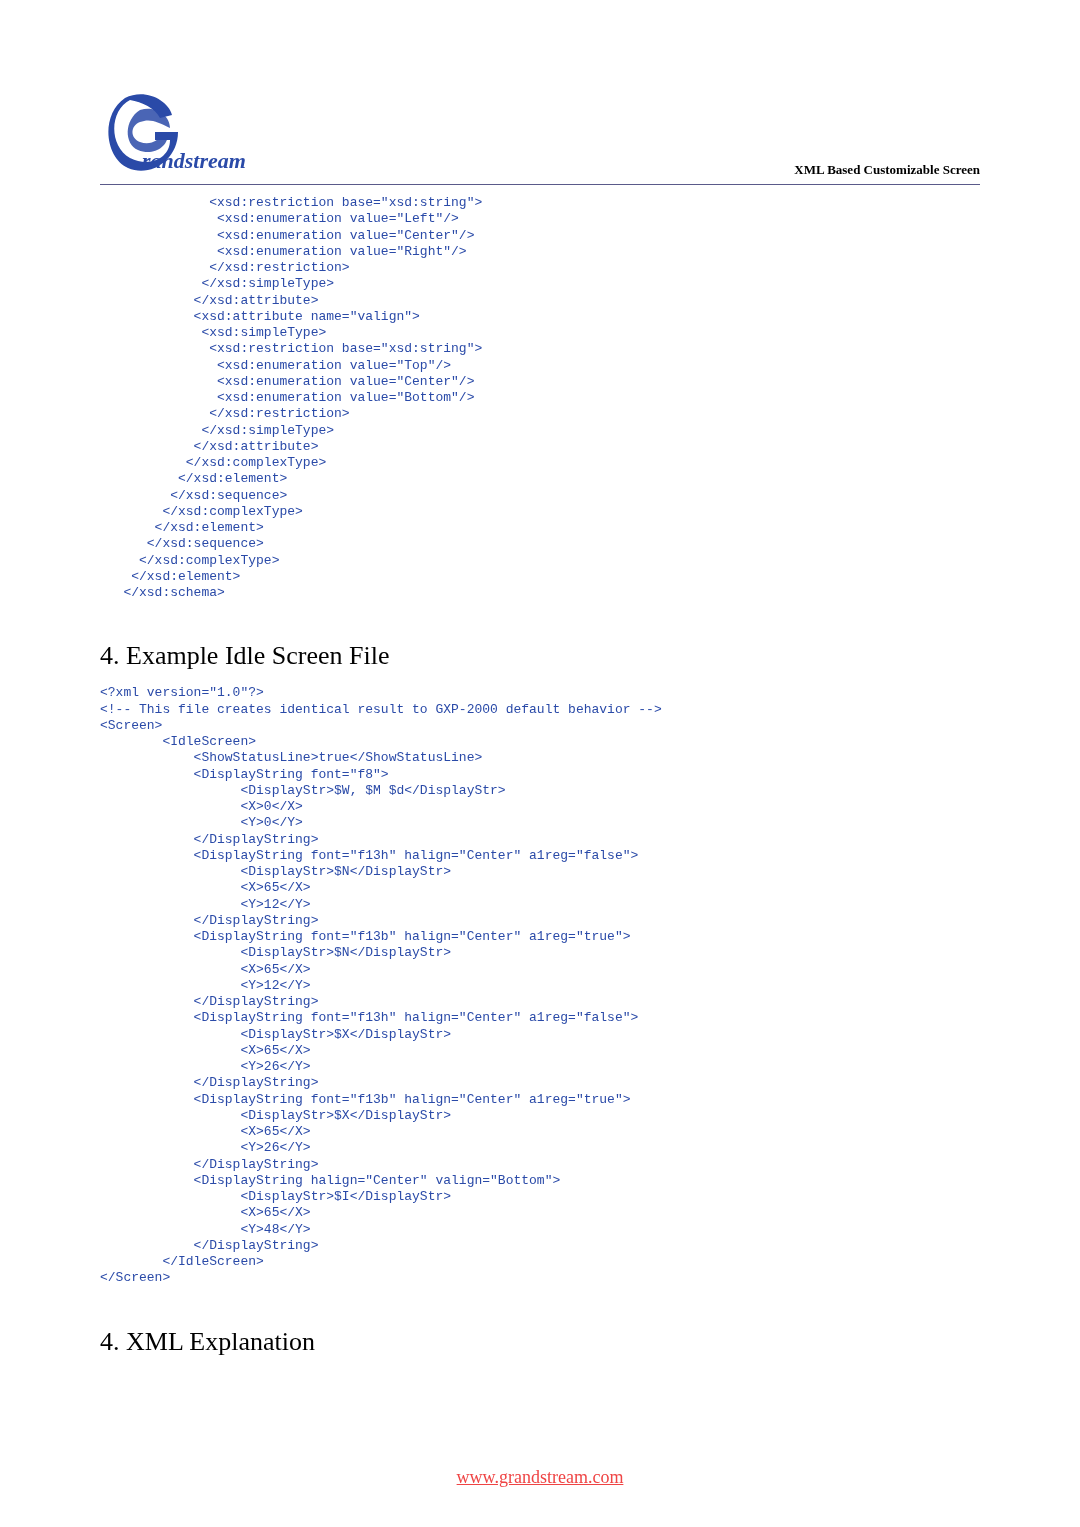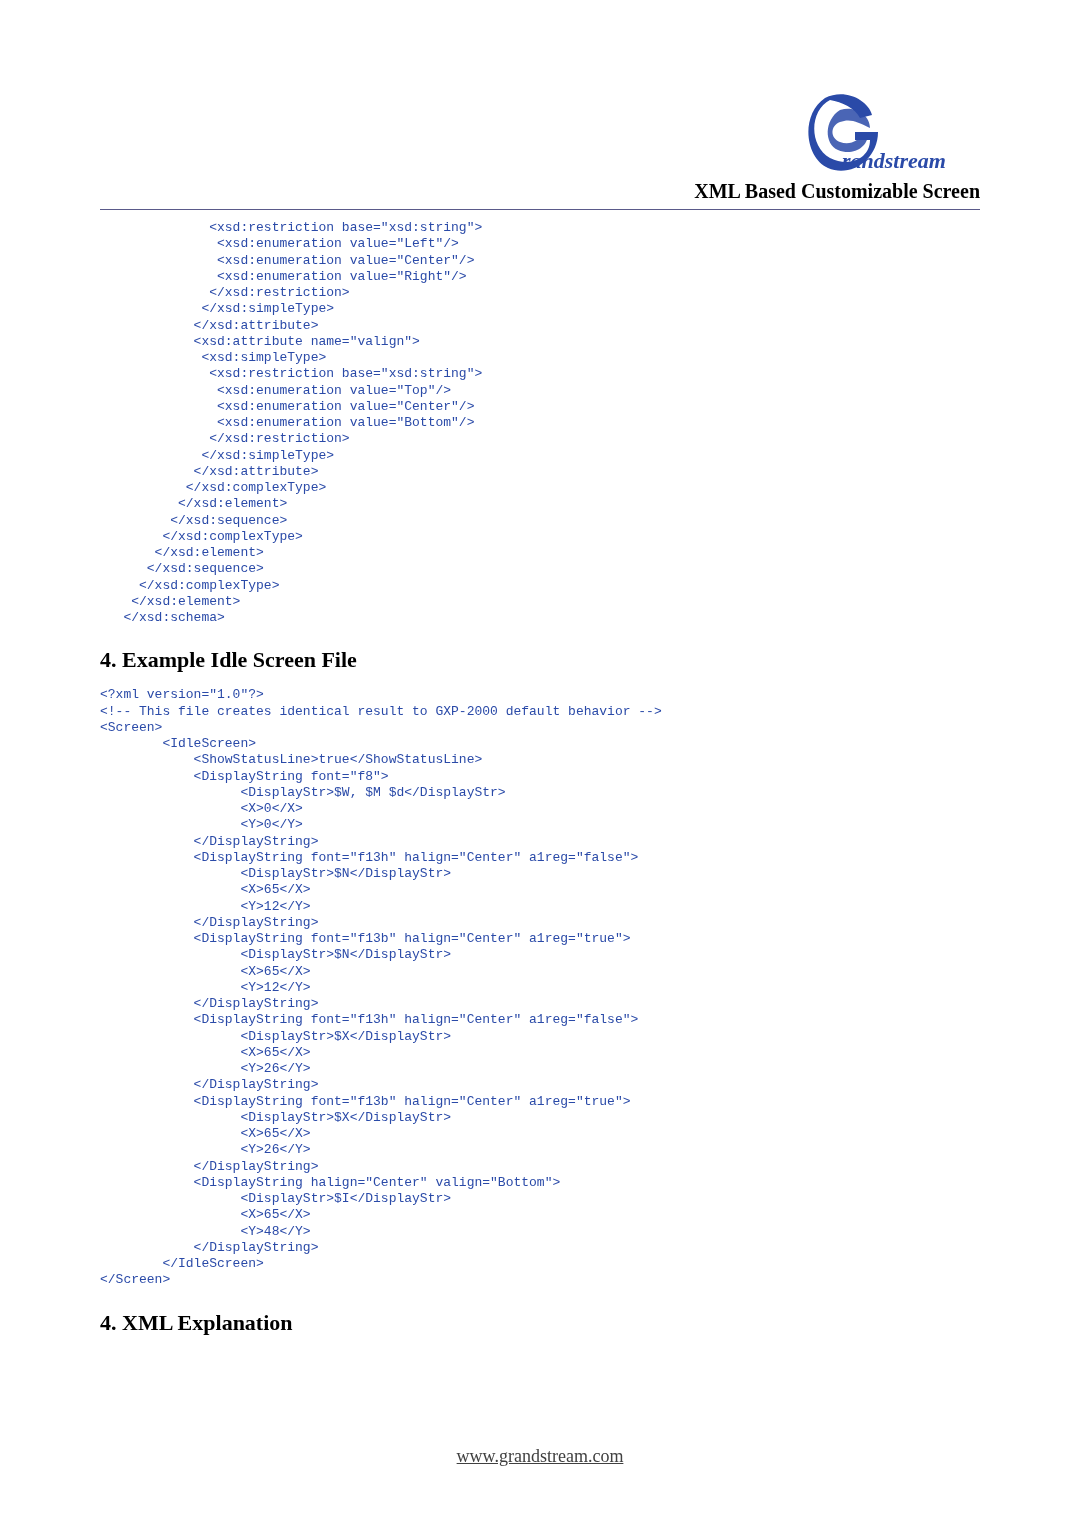--- a/index.html
+++ b/index.html
@@ -12,54 +12,53 @@
   .page {
     padding: 90px 100px 60px 100px;
   }
   .header {
     display: flex;
     justify-content: space-between;
     align-items: flex-end;
     border-bottom: 1px solid #5a5a8a;
     padding-bottom: 4px;
     margin-bottom: 10px;
-    flex-direction: column;
   }
   .logo {
     width: 180px;
     height: 90px;
     position: relative;
   }
   .logo svg { width: 100%; height: 100%; }
   .header-title {
     font-weight: bold;
-    font-size: 20px;
+    font-size: 13px;
     color: #000;
     padding-bottom: 2px;
   }
   .code {
     font-family: "Courier New", monospace;
     font-size: 13px;
     line-height: 1.25;
     color: #2a4aa8;
     white-space: pre;
     margin: 0;
   }
   h3.section {
     font-family: "Times New Roman", serif;
-    font-weight: bold;
-    font-size: 22px;
-    margin: 21px 0 14px 0;
+    font-weight: normal;
+    font-size: 26px;
+    margin: 40px 0 14px 0;
   }
   .footer {
     text-align: center;
     margin-top: 110px;
   }
   .footer a {
-    color: #404040;
+    color: #ef4444;
     text-decoration: underline;
     font-size: 18px;
   }
 </style>
 </head>
 <body>
 
 <div class="page">
 
   <div class="header">

